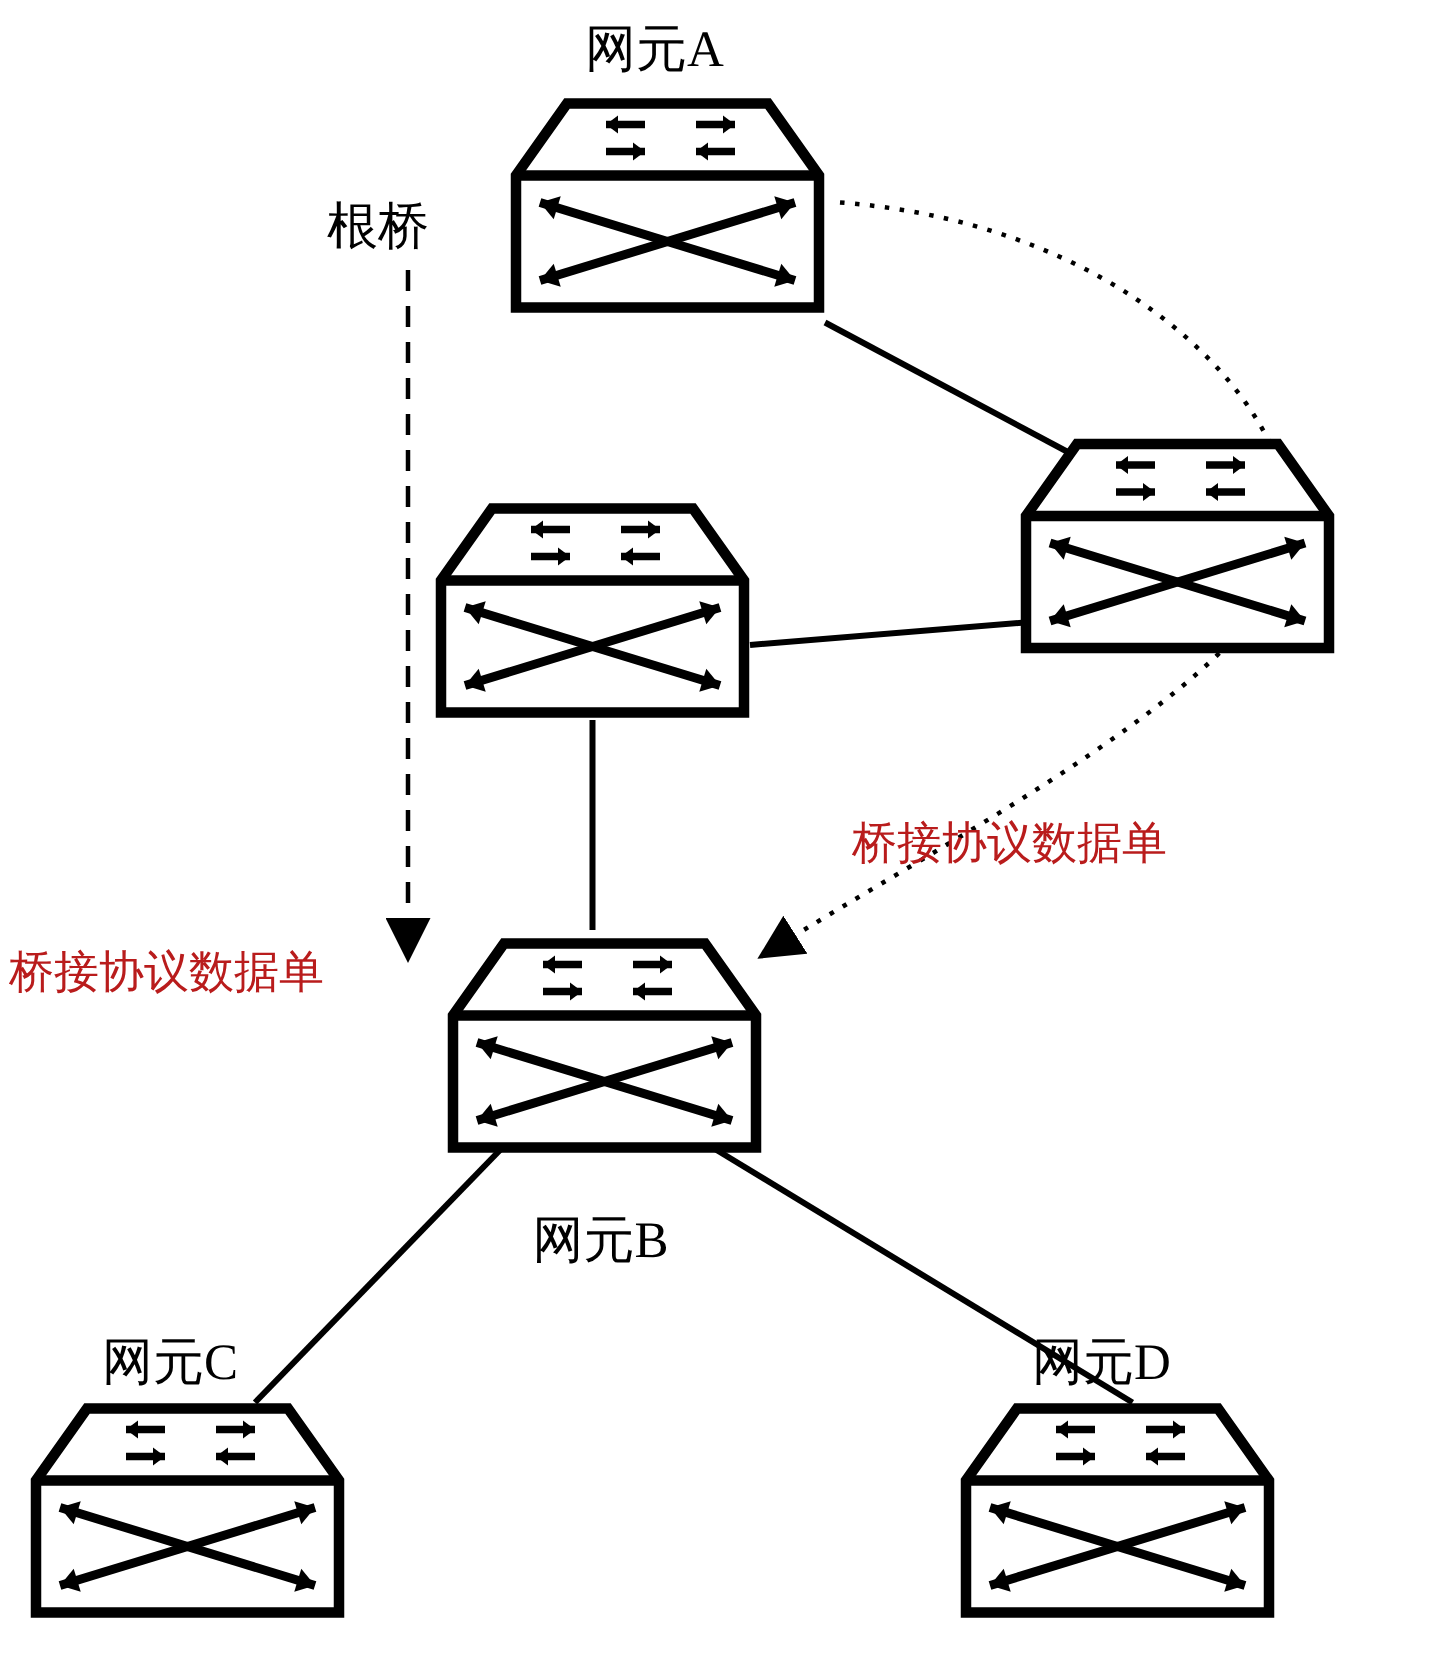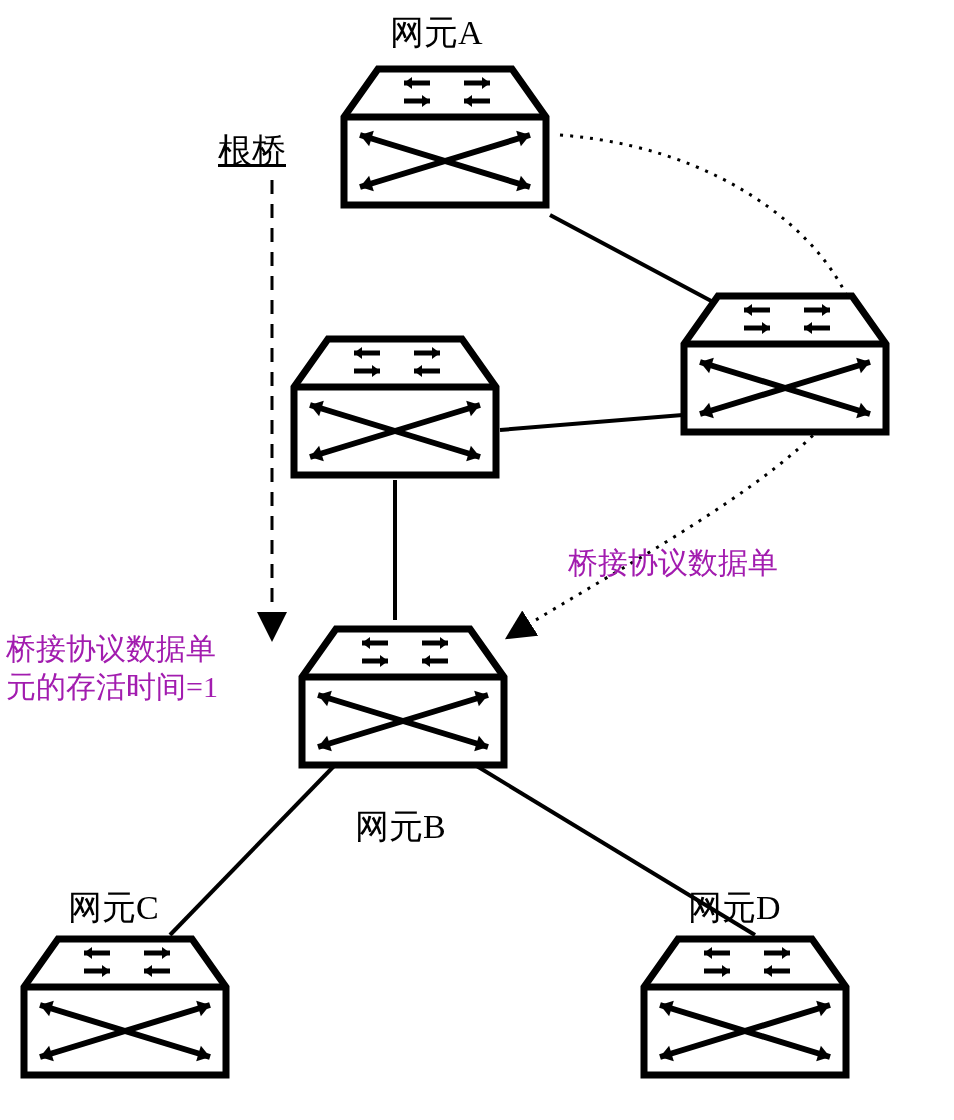--- a/index.html
+++ b/index.html
@@ -24,21 +24,21 @@
   .switch svg { display: block; }
   .label {
     position: absolute;
     font-size: 34px;
     color: #000;
     white-space: nowrap;
   }
   .anno {
     position: absolute;
     font-size: 30px;
-    color: #a21caf;
+    color: #b91c1c;
     line-height: 1.25;
   }
   svg.links {
     position: absolute;
     left: 0; top: 0;
     width: 954px;
     height: 1120px;
     pointer-events: none;
   }
 </style>
@@ -100,21 +100,21 @@
           <path d="M 20 70 L 33.8152050709723 65.85993854550667 L 29.135135600675493 81.16016565993853 Z" fill="#000"></path>
           <path d="M 190 122 L 176.1847949290277 126.14006145449333 L 180.86486439932452 110.83983434006147 Z" fill="#000"></path>
         </g>
         <g>
           <line x1="20" y1="122" x2="190" y2="70" stroke="#000" stroke-width="6"></line>
           <path d="M 20 122 L 29.135135600675493 110.83983434006147 L 33.8152050709723 126.14006145449333 Z" fill="#000"></path>
           <path d="M 190 70 L 180.86486439932452 81.16016565993853 L 176.1847949290277 65.85993854550667 Z" fill="#000"></path>
         </g>
       </svg>
     </div>
-  <div class="label" style="left:218px; top:128px;text-decoration:underline;">根桥</div>
+  <div class="label" style="left:218px; top:128px;">根桥</div>
 
   <div class="switch" style="left:680px; top:292px;">
       <svg viewBox="0 0 210 145" width="210" height="145">
         <path d="M 38 4 L 172 4 L 206 52 L 206 140 L 4 140 L 4 52 Z" fill="#fff" stroke="#000" stroke-width="7"></path>
         <line x1="4" y1="52" x2="206" y2="52" stroke="#000" stroke-width="7"></line>
         <g>
           <line x1="90" y1="18" x2="64" y2="18" stroke="#000" stroke-width="5"></line>
           <path d="M 64 18 L 72 12 L 72 24 Z" fill="#000"></path>
         </g>
         <g>
@@ -272,19 +272,18 @@
         <g>
           <line x1="20" y1="122" x2="190" y2="70" stroke="#000" stroke-width="6"></line>
           <path d="M 20 122 L 29.135135600675493 110.83983434006147 L 33.8152050709723 126.14006145449333 Z" fill="#000"></path>
           <path d="M 190 70 L 180.86486439932452 81.16016565993853 L 176.1847949290277 65.85993854550667 Z" fill="#000"></path>
         </g>
       </svg>
     </div>
 
   <div class="anno" style="left:6px; top:630px;">
     <span>桥接协议数据单</span><br>
-    <span>元的存活时间=1</span>
   </div>
   <div class="anno" style="left:568px; top:544px;">
     <span>桥接协议数据单</span><br>
   </div>
 
 </div>
 
 </body></html>

